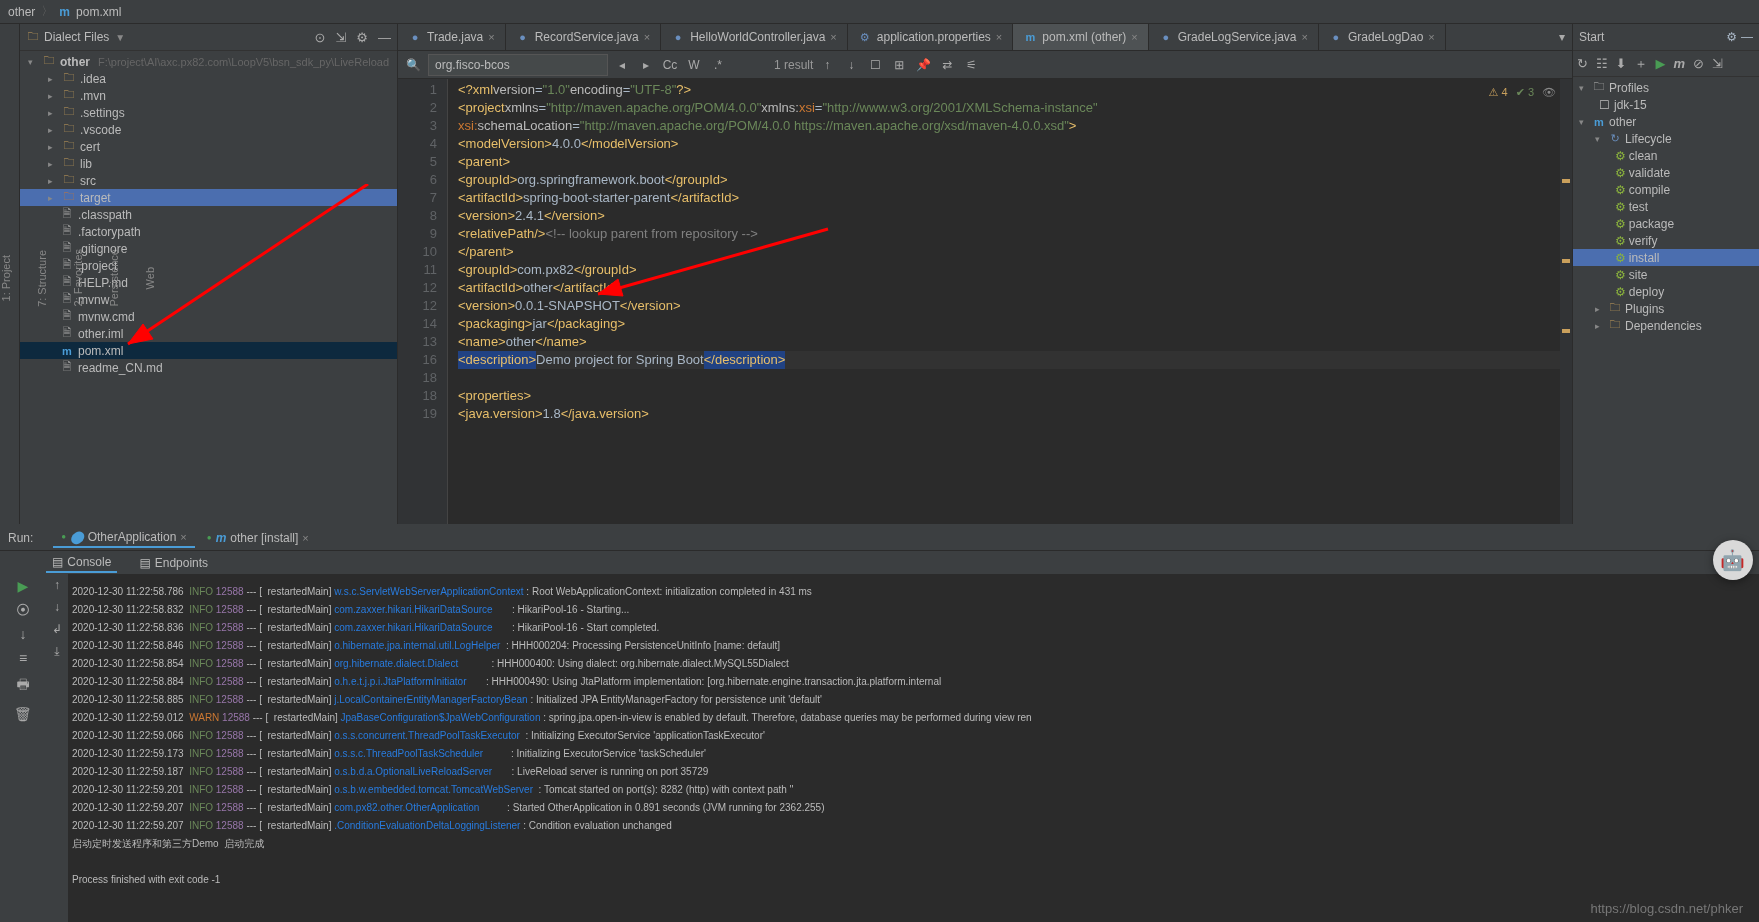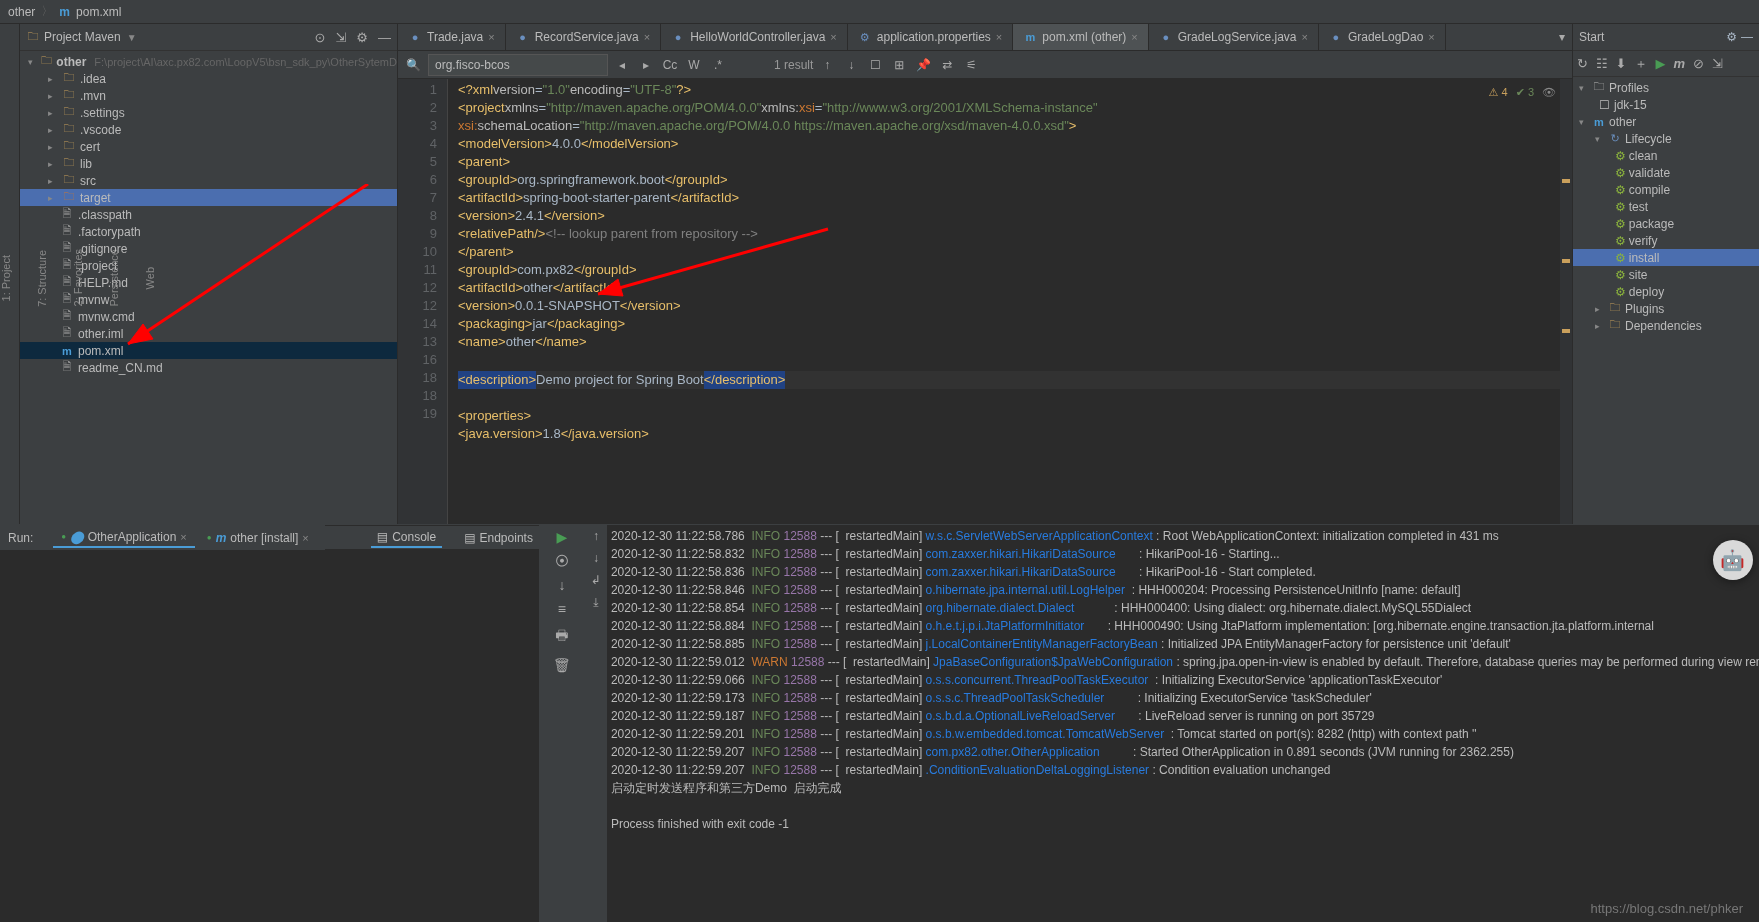--- a/index.html
+++ b/index.html
@@ -44,21 +44,21 @@
 .find-input { background:#45494a; border:1px solid #555; height:22px; width:180px; color:#bbb; padding:0 20px 0 6px; font-size:12px;}
 .find-icon { width:20px; height:20px; display:flex;align-items:center;justify-content:center;color:#aaa;cursor:pointer;font-size:12px;}
 .find-spacer { width:20px;}
 .find-results { margin-left:18px; color:#999; }
 
 .code-editor { flex:1; display:flex; overflow:hidden; position:relative; font-family:'Consolas','Monaco',monospace; font-size:13px; line-height:18px; }
 .line-numbers { width:50px; text-align:right; padding:2px 10px 0 0; color:#606366; background:#313335; border-right:1px solid #444; user-select:none;}
 .line-numbers div { height:18px;}
 .code-content { flex:1; padding:2px 0 0 10px; white-space:pre; color:#a9b7c6; overflow:auto;}
 .code-content .line { height:18px; display:flex;}
-.code-content .line.hl { background:#323232;margin-top:20px; }
+.code-content .line.hl { background:#323232; }
 .tag-y { color:#e8bf6a;}
 .tag-o { color:#cc7832;}
 .attr { color:#bababa;}
 .str { color:#6a8759;}
 .comment { color:#808080;}
 .sel-bg { background:#214283; color:#e8bf6a;}
 
 .inspections { position:absolute; top:4px; right:16px; display:flex; gap:8px; font-size:11px; align-items:center; z-index:5;}
 .insp-warn { color:#c9a05c;}
 .insp-ok { color:#6a8759;}
@@ -77,39 +77,39 @@
 .right-header .label { flex:1; color:#bbb;}
 .right-toolbar { display:flex; align-items:center; height:26px; padding:0 4px; gap:8px; border-bottom:1px solid #323232; color:#aaa; font-size:13px;}
 .right-toolbar .ricon { cursor:pointer;}
 .right-toolbar .play { color:#499c54;}
 .maven-tree { padding:2px 0; overflow-y:auto; font-size:12px;}
 .maven-row { display:flex; align-items:center; height:17px; padding-left:6px; gap:3px; color:#bbb; cursor:pointer;}
 .maven-row.selected { background:#4b6eaf;}
 .gear { color:#8bb33d;}
 
 
-.bottom-panel { height: 398px; display:flex; flex-direction:row; background:#2b2b2b; border-top:1px solid #3c3f41;}
+.bottom-panel { height: 398px; display:flex; flex-direction:column; background:#2b2b2b; border-top:1px solid #3c3f41;}
 .run-header { display:flex; align-items:center; height:25px; background:#3c3f41; padding:0 8px; gap:10px;}
 .run-header .label { color:#bbb;}
 .run-tabs { display:flex; gap:4px; margin-left:10px;}
 .run-tab { display:flex; align-items:center; gap:4px; padding:2px 8px; color:#bbb; cursor:pointer;}
 .run-tab.active { border-bottom:2px solid #4a9cd6;}
 .run-tab .ok-dot { color:#499c54; font-size:8px;}
 .run-tab .close { color:#888; font-size:11px;}
 
 .run-subtabs { display:flex; align-items:center; height:24px; background:#3c3f41; border-top:1px solid #2b2b2b; padding-left:46px; gap:16px;}
 .run-subtab { display:flex; align-items:center; gap:4px; padding:2px 6px; color:#bbb; cursor:pointer;}
 .run-subtab.active { border-bottom:2px solid #4a9cd6;}
 
 .run-body { flex:1; display:flex; overflow:hidden;}
 .run-left-icons { width:46px; background:#3c3f41; display:flex; flex-direction:column; align-items:center; padding-top:4px; gap:8px; color:#aaa; font-size:14px;}
 .run-left-icons .play { color:#499c54;}
 .run-left-icons .ricon { cursor:pointer;}
 
-.console { flex:1; overflow:auto; padding:2px 4px; font-family:'Consolas','Monaco',monospace; font-size:12px; line-height:18px; white-space:pre; color:#bbb;}
+.console { flex:1; overflow:auto; padding:2px 4px; font-family:'Consolas','Monaco',monospace; font-size:10px; line-height:18px; white-space:pre; color:#bbb;margin-top:7px;}
 .console .log-line { display:block;}
 .ts { color:#bbb;}
 .info { color:#6a8759;}
 .warn { color:#cc7832;}
 .pid { color:#9876aa;}
 .cls { color:#287bde;}
 .msg { color:#bbb;}
 .cn { color:#bbb;}
 
 
@@ -140,36 +140,36 @@
       <span>7: Structure</span>
       <span>2: Favorites</span>
       <span>Persistence</span>
       <span>Web</span>
     </div>
 
     <div class="project-panel">
       <div class="project-header">
         <span class="title">
             <span class="row-icon folder-y">🗀</span>
-            <span>Project Maven</span>
+            <span>Dialect Files</span>
             <span class="dd">▼</span>
           </span>
         <span class="icons">
           <span>⊙</span>
           <span>⇲</span>
           <span>⚙</span>
           <span>—</span>
         </span>
       </div>
       <div class="tree" id="tree">
           <div class="tree-row" style="padding-left:8px">
             <span class="arrow">▾</span>
             <span class="row-icon folder-y">🗀</span>
             <b>other</b>
-            <span class="path-text">F:\project\AI\axc.px82.com\LoopV5\bsn_sdk_py\OtherSytemD</span>
+            <span class="path-text">F:\project\AI\axc.px82.com\LoopV5\bsn_sdk_py\LiveReload</span>
           </div>
           <div class="tree-row" style="padding-left:28px"><span class="arrow">▸</span><span class="row-icon folder-y">🗀</span>.idea</div>
           <div class="tree-row" style="padding-left:28px"><span class="arrow">▸</span><span class="row-icon folder-y">🗀</span>.mvn</div>
           <div class="tree-row" style="padding-left:28px"><span class="arrow">▸</span><span class="row-icon folder-y">🗀</span>.settings</div>
           <div class="tree-row" style="padding-left:28px"><span class="arrow">▸</span><span class="row-icon folder-y">🗀</span>.vscode</div>
           <div class="tree-row" style="padding-left:28px"><span class="arrow">▸</span><span class="row-icon folder-y">🗀</span>cert</div>
           <div class="tree-row" style="padding-left:28px"><span class="arrow">▸</span><span class="row-icon folder-y">🗀</span>lib</div>
           <div class="tree-row" style="padding-left:28px"><span class="arrow">▸</span><span class="row-icon folder-y">🗀</span>src</div>
           <div class="tree-row highlighted" style="padding-left:28px"><span class="arrow">▸</span><span class="row-icon" style="color:#cc7832">🗀</span>target</div>
           <div class="tree-row " style="padding-left:40px"><span class="row-icon" style="color:#aaa">🗎</span>.classpath</div>

